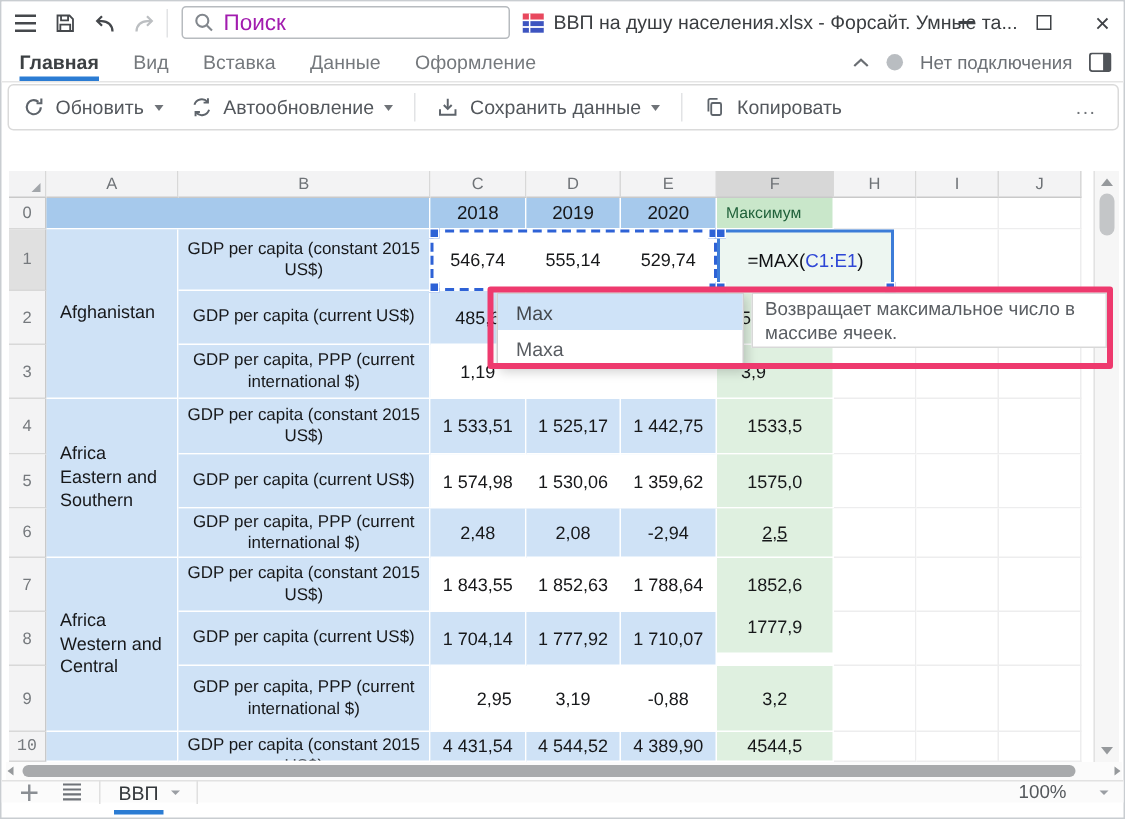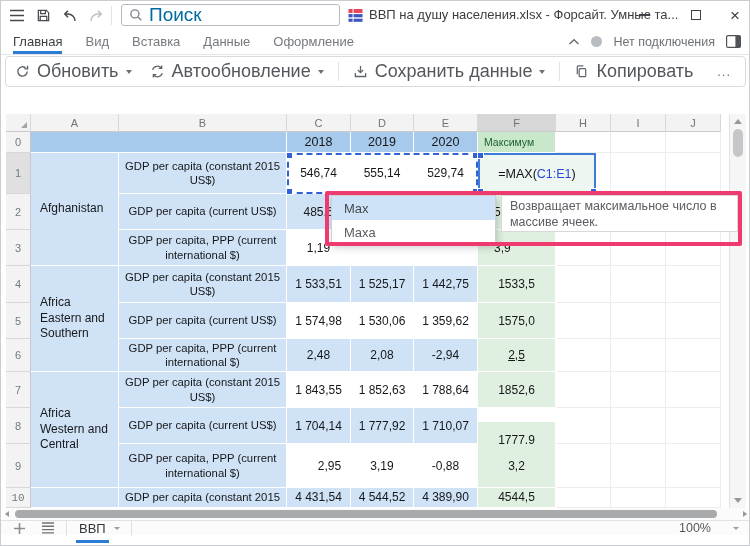--- a/index.html
+++ b/index.html
@@ -5,39 +5,39 @@
   html,body{margin:0;padding:0;background:#fff;}
   .window{position:relative;width:750px;height:546px;background:#fff;border:1px solid #c9cdd1;
     box-sizing:border-box;overflow:hidden;font-family:"Liberation Sans","DejaVu Sans",sans-serif;
     -webkit-font-smoothing:antialiased;cursor:default;}
   
   .titlebar{position:absolute;left:0;top:0;width:100%;height:28px;background:#fff;}
   .titlebar .abs{position:absolute;display:flex;align-items:center;justify-content:center;}
   .tb-div{position:absolute;left:110px;top:5px;width:1px;height:19px;background:#e2e3e5;}
   .searchbox{position:absolute;left:120px;top:3px;width:219px;height:22px;border:1px solid #b7bbbf;
     border-radius:3px;display:flex;align-items:center;padding-left:7px;gap:6px;box-sizing:border-box;background:#fff;}
-  .ph{font-size:19px;color:#0369a1;}
+  .ph{font-size:15px;color:#a21caf;}
   .wtitle{position:absolute;left:368px;top:6px;font-size:13px;color:#3a3d40;white-space:nowrap;}
   .wc{position:absolute;top:3px;width:26px;height:22px;display:flex;align-items:center;justify-content:center;}
   .min-glyph{width:11px;height:2px;background:#3f4246;}
   .max-glyph{width:10px;height:10px;border:1.4px solid #3f4246;box-sizing:border-box;}
   .close-glyph{font-size:17px;color:#3f4246;line-height:1;}
   
   .tabbar{position:absolute;left:0;top:28px;width:100%;height:25px;border-bottom:1px solid #e5e5e5;background:#fff;}
   .tabs{position:absolute;left:12px;top:0;height:100%;display:flex;gap:23px;}
   .tab{font-size:13px;color:#75797d;height:100%;display:flex;align-items:center;border-bottom:3px solid transparent;
     box-sizing:border-box;padding-top:2px;}
-  .tab.active{color:#3c4043;border-bottom-color:#2b7cd3;}
+  .tab.active{color:#3c4043;border-bottom-color:#2b7cd3;font-weight:bold;}
   .tabright{position:absolute;right:8px;top:0;height:100%;display:flex;align-items:center;gap:11px;}
   .status-dot{width:11px;height:11px;border-radius:50%;background:#b9bdc1;}
   .conn{font-size:12.5px;color:#6d7176;}
   
   .toolbar{position:absolute;left:4px;top:55px;width:741px;height:31px;border:1px solid #dadada;border-radius:4px;
     display:flex;align-items:center;background:#fff;box-sizing:border-box;}
-  .tbtn{display:flex;align-items:center;gap:7px;padding:0 9px;font-size:18px;color:#53575c;height:100%;}
+  .tbtn{display:flex;align-items:center;gap:7px;padding:0 9px;font-size:13px;color:#53575c;height:100%;}
   .car{width:0;height:0;border-left:3.5px solid transparent;border-right:3.5px solid transparent;border-top:4px solid #6f7378;}
   .car.sm{border-left-width:3px;border-right-width:3px;border-top-width:3.5px;border-top-color:#9a9ea3;}
   .vsep{width:1px;height:19px;background:#e2e3e5;margin:0 5px;}
   .overflow{margin-left:auto;margin-right:14px;font-size:13px;color:#6f7378;letter-spacing:1px;}
   
   .fbar{position:absolute;left:0;top:86px;width:750px;height:27px;display:flex;align-items:center;
     border-bottom:1px solid #e0e0e0;background:#fff;box-sizing:border-box;}
   .nbox{margin-left:12px;font-size:12.5px;color:#35383b;width:56px;}
   .fvd{width:1px;height:17px;background:#e2e3e5;}
   .fx{font-family:"Liberation Serif","DejaVu Serif",serif;font-style:italic;font-weight:bold;
@@ -316,21 +316,21 @@
         <div class="c cw tb2 num" style="left: 345px; top: 258px; width: 63px; height: 36px;">1 852,63</div>
         <div class="c cw tb2 num" style="left: 408px; top: 258px; width: 64px; height: 36px;">1 788,64</div>
         <div class="c cg tb2 num" style="left: 472px; top: 258px; width: 78px; height: 36px;">1852,6</div>
         <div class="c ec" style="left: 550px; top: 258px; width: 55px; height: 36px;"></div>
         <div class="c ec" style="left: 605px; top: 258px; width: 55px; height: 36px;"></div>
         <div class="c ec" style="left: 660px; top: 258px; width: 55px; height: 36px;"></div>
         <div class="c cb tb2 ind" style="left: 113px; top: 294px; width: 168px; height: 36px;">GDP per capita (current US$)</div>
         <div class="c cb tb2 num" style="left: 281px; top: 294px; width: 64px; height: 36px;">1 704,14</div>
         <div class="c cb tb2 num" style="left: 345px; top: 294px; width: 63px; height: 36px;">1 777,92</div>
         <div class="c cb tb2 num" style="left: 408px; top: 294px; width: 64px; height: 36px;">1 710,07</div>
-        <div class="c cg tb2 num" style="left: 472px; top: 308px; width: 78px; height: 36px;">1777,9</div>
+        <div class="c cg tb2 num" style="left: 472px; top: 286px; width: 78px; height: 36px;">1777,9</div>
         <div class="c ec" style="left: 550px; top: 294px; width: 55px; height: 36px;"></div>
         <div class="c ec" style="left: 605px; top: 294px; width: 55px; height: 36px;"></div>
         <div class="c ec" style="left: 660px; top: 294px; width: 55px; height: 36px;"></div>
         <div class="c cb tb2 ind" style="left: 113px; top: 330px; width: 168px; height: 44px;">GDP per capita, PPP (current international $)</div>
         <div class="c cw tb2 num" style="left: 292px; top: 330px; width: 64px; height: 44px;">2,95</div>
         <div class="c cw tb2 num" style="left: 345px; top: 330px; width: 63px; height: 44px;">3,19</div>
         <div class="c cw tb2 num" style="left: 408px; top: 330px; width: 64px; height: 44px;">-0,88</div>
         <div class="c cg tb2 num" style="left: 472px; top: 330px; width: 78px; height: 44px;">3,2</div>
         <div class="c ec" style="left: 550px; top: 330px; width: 55px; height: 44px;"></div>
         <div class="c ec" style="left: 605px; top: 330px; width: 55px; height: 44px;"></div>

